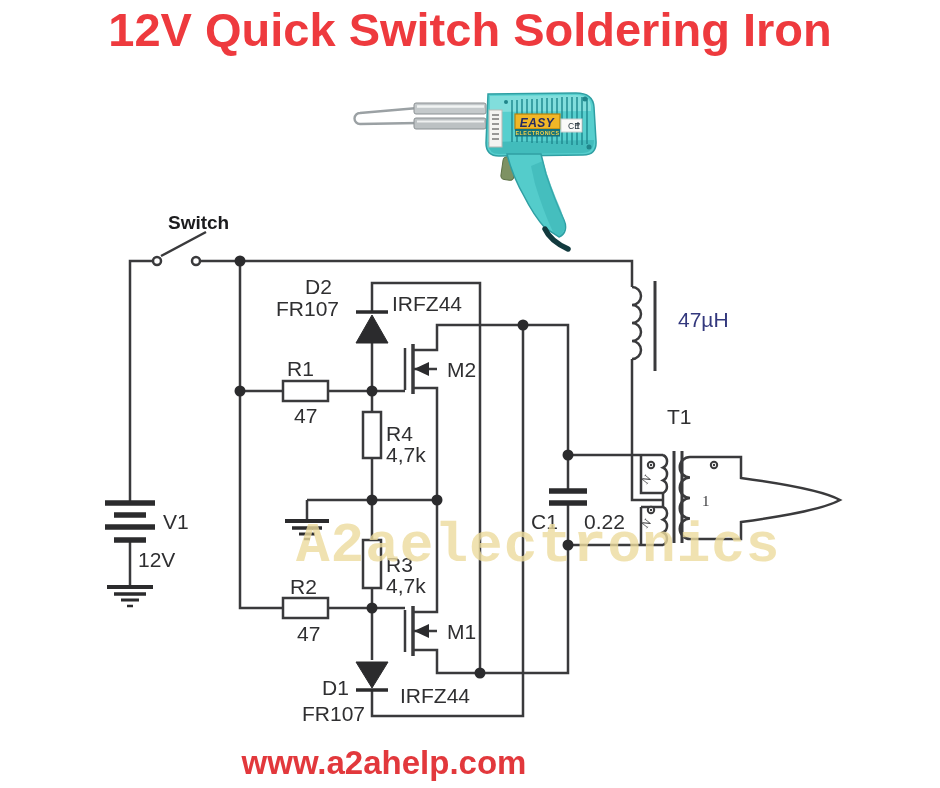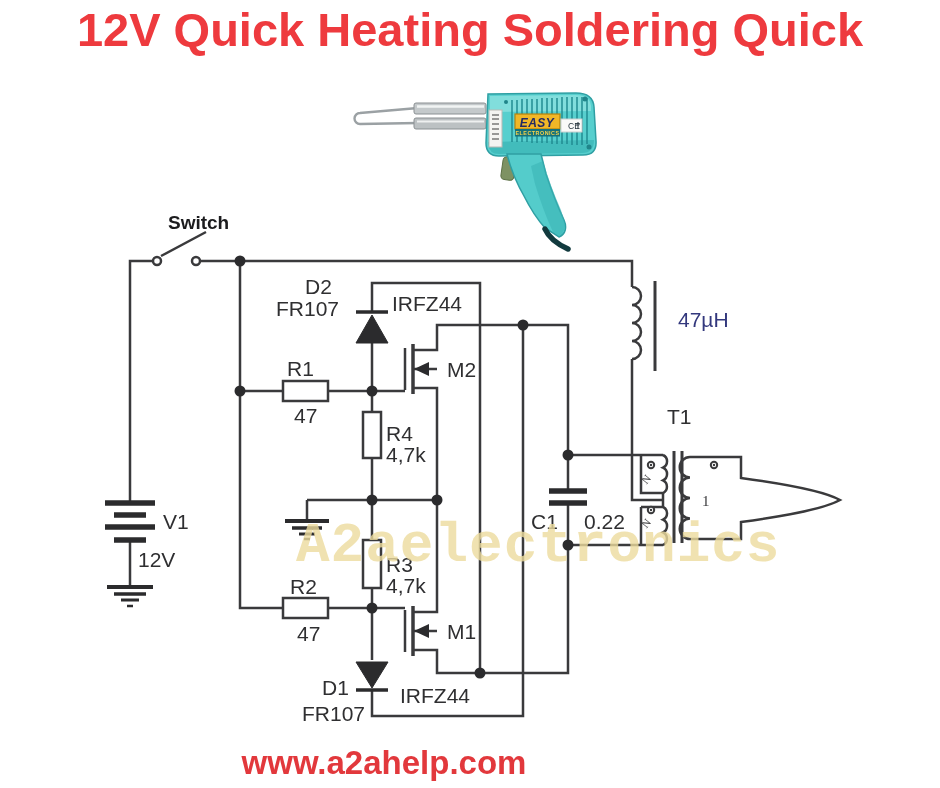--- a/index.html
+++ b/index.html
@@ -14,21 +14,21 @@
   svg text{font-family:"Liberation Sans",sans-serif;}
   .clabel{font-size:21px;fill:#2f2f31;}
   .switchlabel{font-size:19px;font-weight:bold;fill:#1c1c1e;}
   .navylabel{font-size:21px;fill:#33387d;}
   .turnlabel{font-size:11px;fill:#3a3a3c;font-family:"Liberation Serif",serif;}
   .seclabel{font-size:15px;fill:#3a3a3c;font-family:"Liberation Serif",serif;}
 </style>
 </head>
 <body>
 
-<div class="title">12V Quick Heating Soldering Quick</div>
+<div class="title">12V Quick Switch Soldering Iron</div>
 
 <svg width="264" height="166" viewBox="0 0 264 166" style="position:absolute;left:338px;top:86px;">
 
   <path d="M80,22 L22,27 A5.5,5.5 0 0 0 22,38 L80,37" fill="none" stroke="#9ba1a4" stroke-width="2.4"></path>
 
   <g>
     <rect x="76" y="17" width="72" height="11" rx="2" fill="#c4c9cb" stroke="#8b9093" stroke-width="1"></rect>
     <line x1="79" y1="20.5" x2="146" y2="20.5" stroke="#f2f4f4" stroke-width="2.4"></line>
     <rect x="76" y="32" width="72" height="11" rx="2" fill="#bcc1c3" stroke="#8b9093" stroke-width="1"></rect>
     <line x1="79" y1="35.5" x2="146" y2="35.5" stroke="#eef0f0" stroke-width="2.2"></line>

